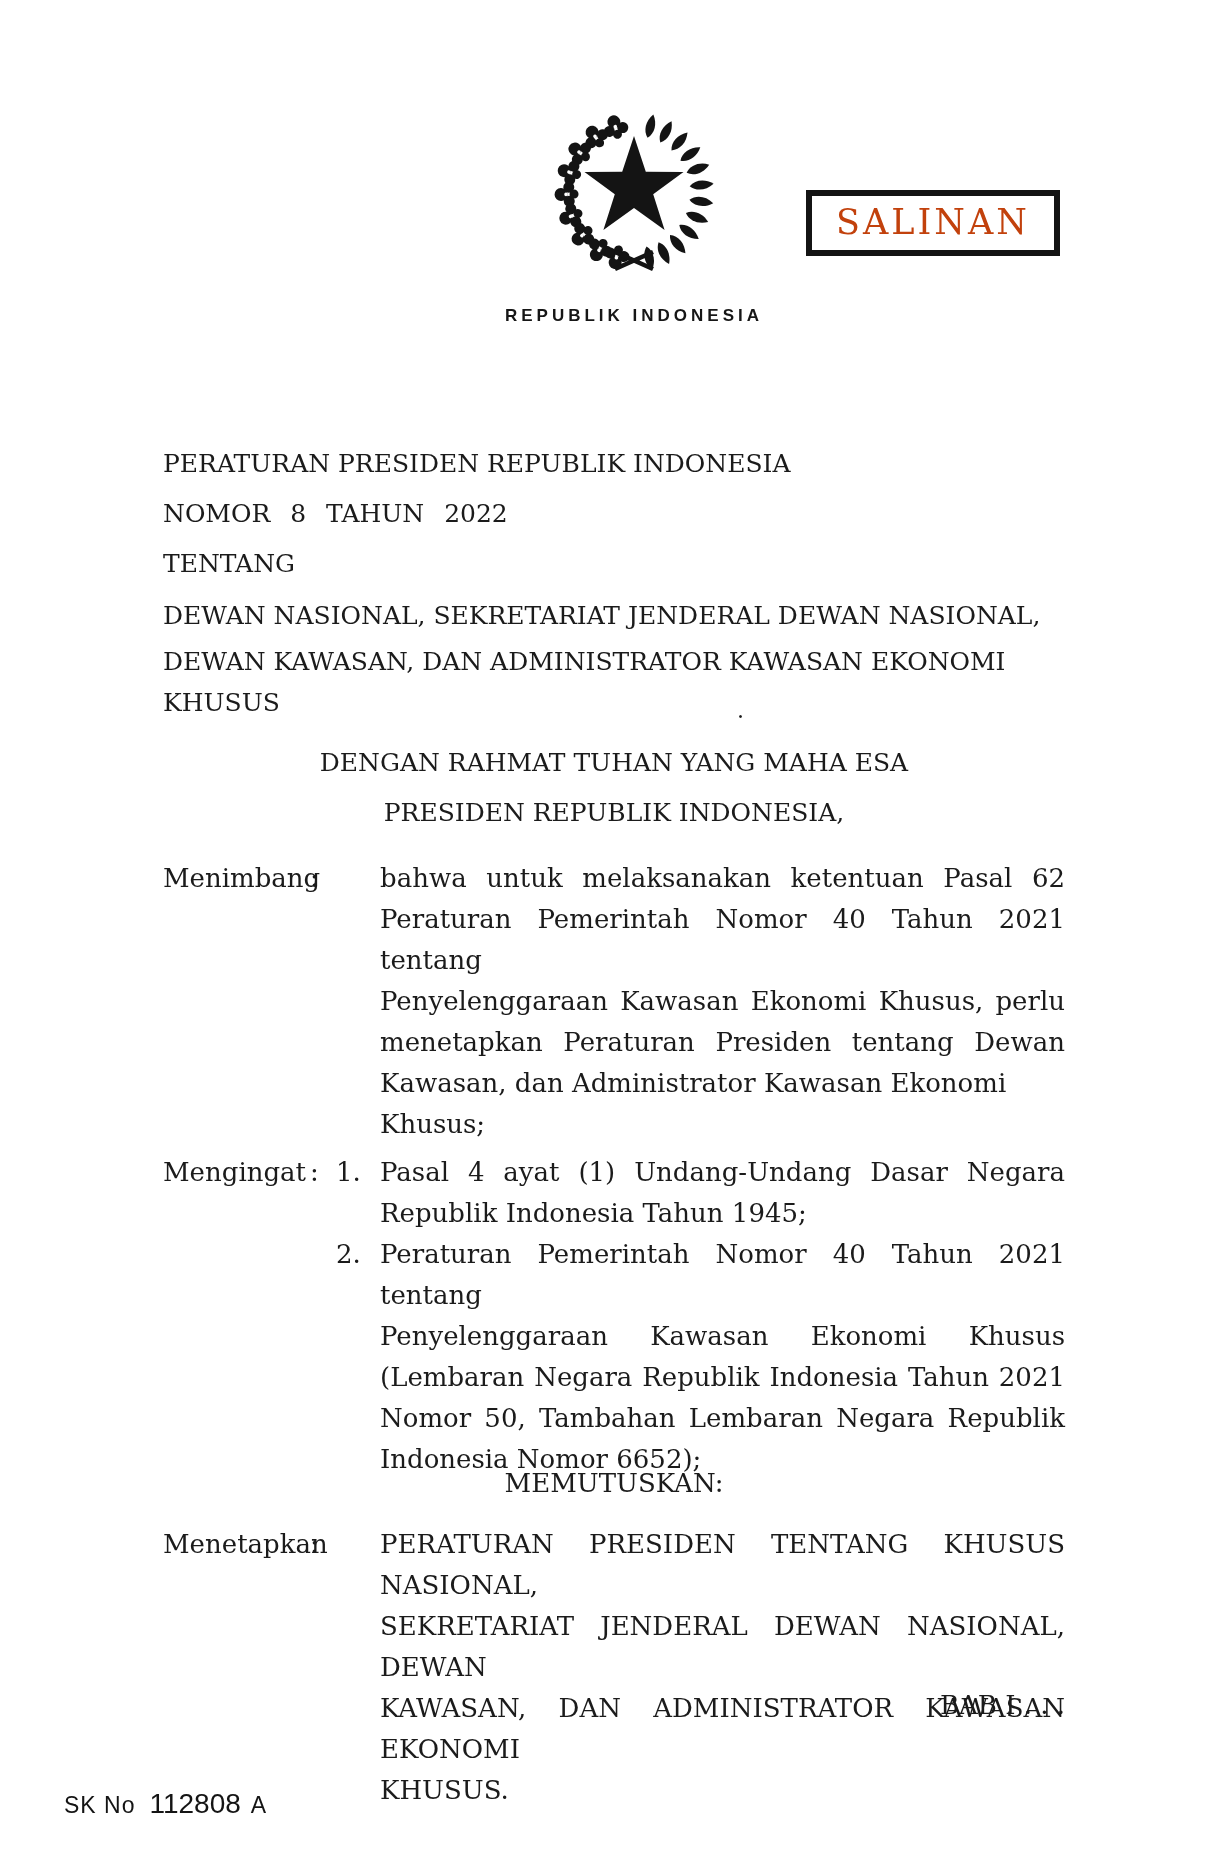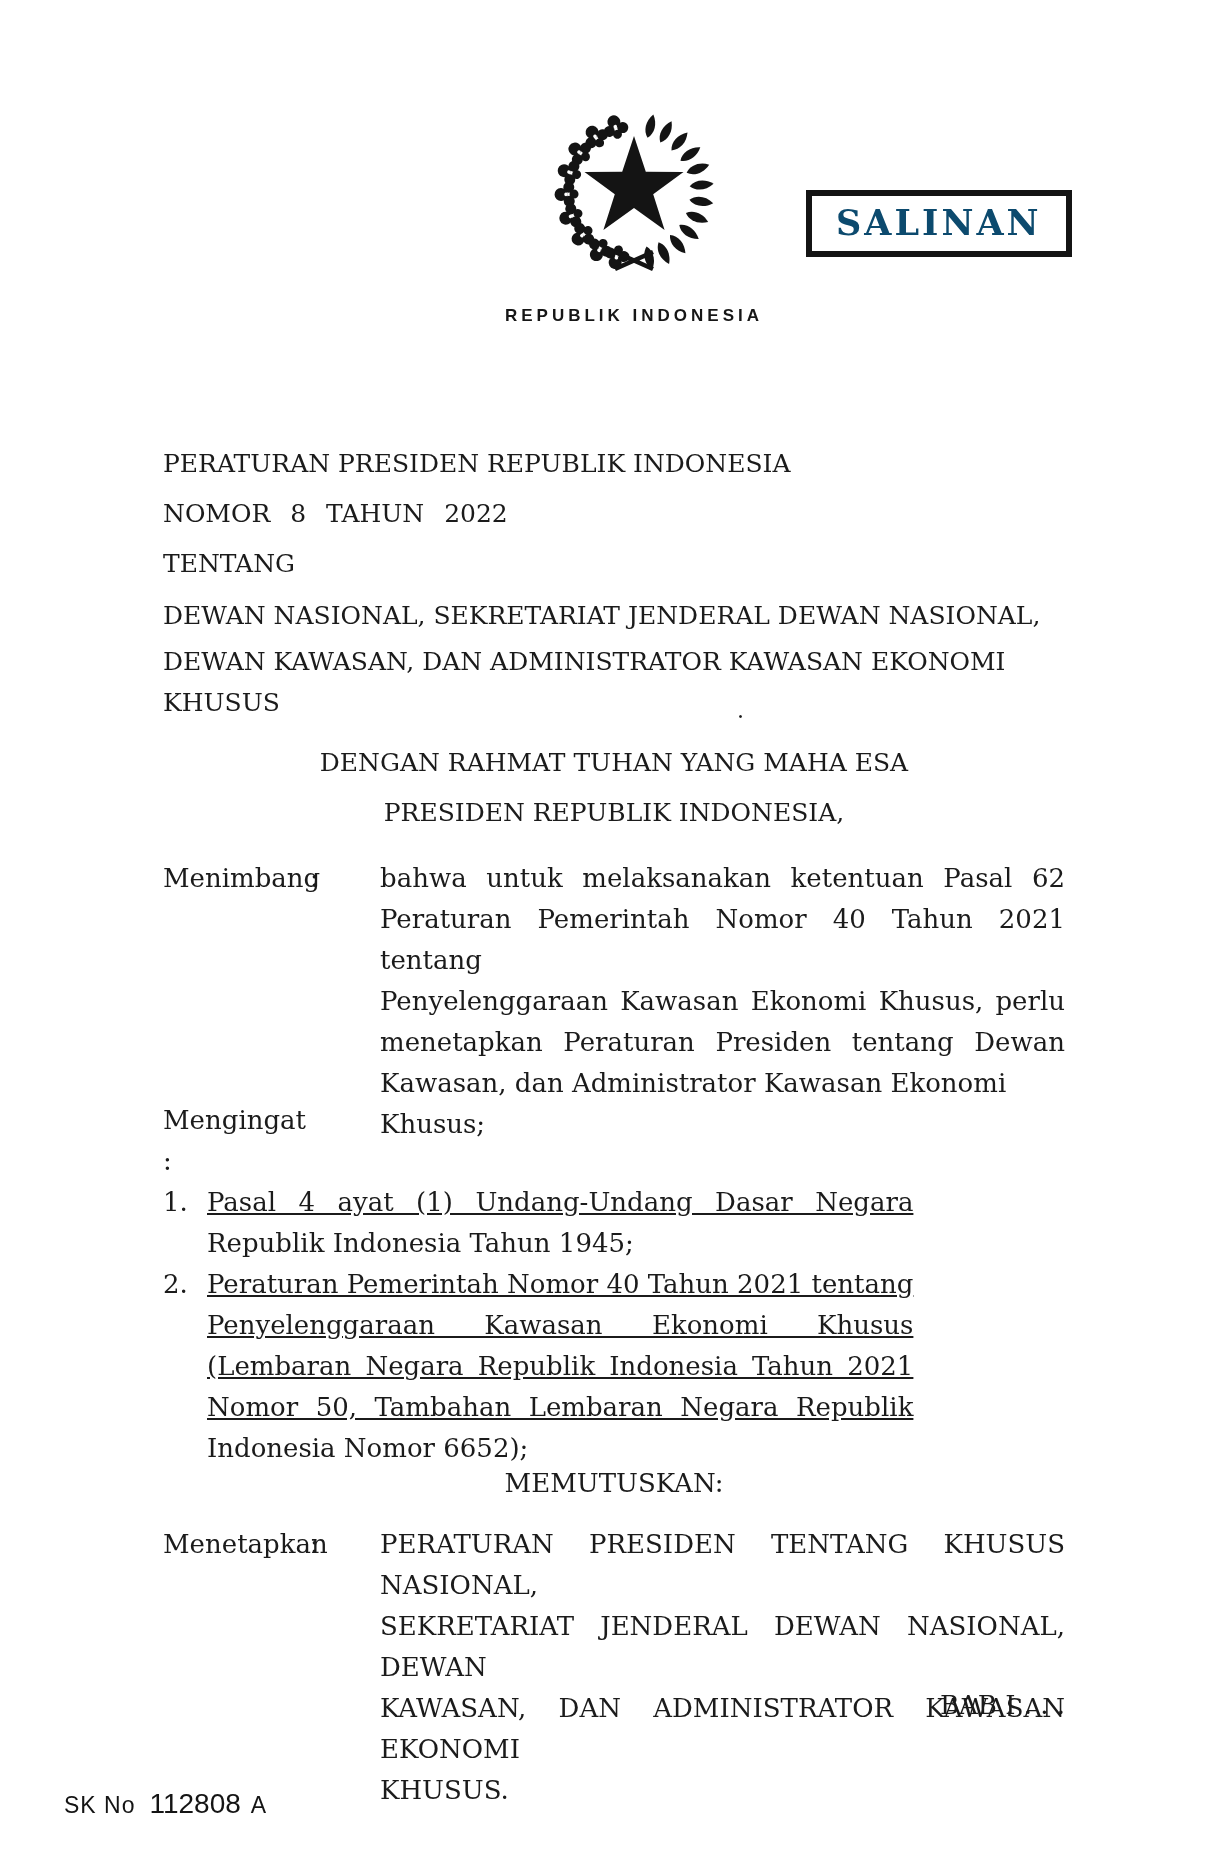--- a/index.html
+++ b/index.html
@@ -11,21 +11,21 @@
   }
   
   .emblem { position:absolute; left:549px; top:106px; }
   .letterhead { position:absolute; left:44px; top:297px; width:1180px; text-align:center;
     font-family:"Liberation Sans", sans-serif; font-weight:bold; color:#161616; }
   .letterhead .lh1 { font-size:17px; letter-spacing:6px; }
   .letterhead .lh2 { font-size:17px; letter-spacing:4px; margin-top:9px; }
   
   .stamp { position:absolute; left:806px; top:190px; border:6px solid #141414;
     padding:6px 24px 8px 24px; background:#fff; }
-  .stamp .stamp-text { font-size:35px; font-weight:bold; letter-spacing:3px; color:#0c4a6e; }
+  .stamp .stamp-text { font-size:35px; font-weight:normal; letter-spacing:3px; color:#c2410c; }
   
   .title-block { position:absolute; left:163px; top:443px; width:902px; text-align:left;
     font-size:25px; line-height:41px; }
   .t2 { margin-top:9px; word-spacing:12px; }
   .t3 { margin-top:9px; }
   .t4 { margin-top:11px; }
   .t5 { margin-top:5px; }
   .stray-dot { position:absolute; left:737px; top:698px; font-size:22px; }
   .invocation { position:absolute; left:163px; top:742px; width:902px; text-align:center;
     font-size:25px; line-height:41px; }
@@ -36,24 +36,24 @@
   .clause-label { width:147px; flex:none; }
   .clause-colon { width:26px; flex:none; }
   .clause-body { flex:1; min-width:0; }
   .pad-body .row { padding-left:44px; }
   .row, .mrow { line-height:41px; }
   .row.just { text-align:justify; text-align-last:justify; }
   .row.left { text-align:left; text-align-last:left; }
   .mrow { display:flex; }
   .mrow .num { width:44px; flex:none; }
   .mrow .txt { flex:1; min-width:0; }
-  .mrow.just .txt { text-align:justify; text-align-last:justify;text-decoration:underline; }
+  .mrow.just .txt { text-align:justify; text-align-last:justify; }
   .mrow.left .txt { text-align:left; text-align-last:left; }
   #menimbang { top:858px; }
-  #mengingat { top:1100px;flex-direction:column; }
+  #mengingat { top:1152px; }
   .memutuskan { position:absolute; left:163px; top:1468px; width:902px; text-align:center;
     font-size:26px; }
   #menetapkan { top:1524px; }
   .bab-marker { position:absolute; left:163px; top:1690px; width:902px; text-align:right;
     font-size:26px; }
   
   .footer { position:absolute; left:64px; top:1788px; font-size:23px;
     font-family:"Liberation Sans", sans-serif; color:#141414; }
   .footer .sk { letter-spacing:1px; margin-right:14px; }
   .footer .num { font-family:Liberation Sans, sans-serif; font-size:28px; margin-right:10px; }

